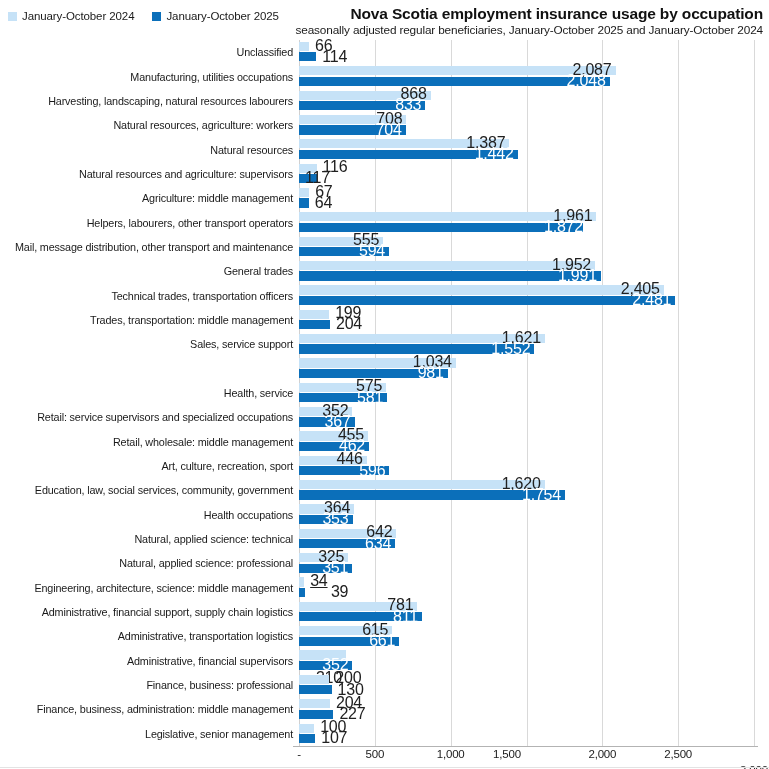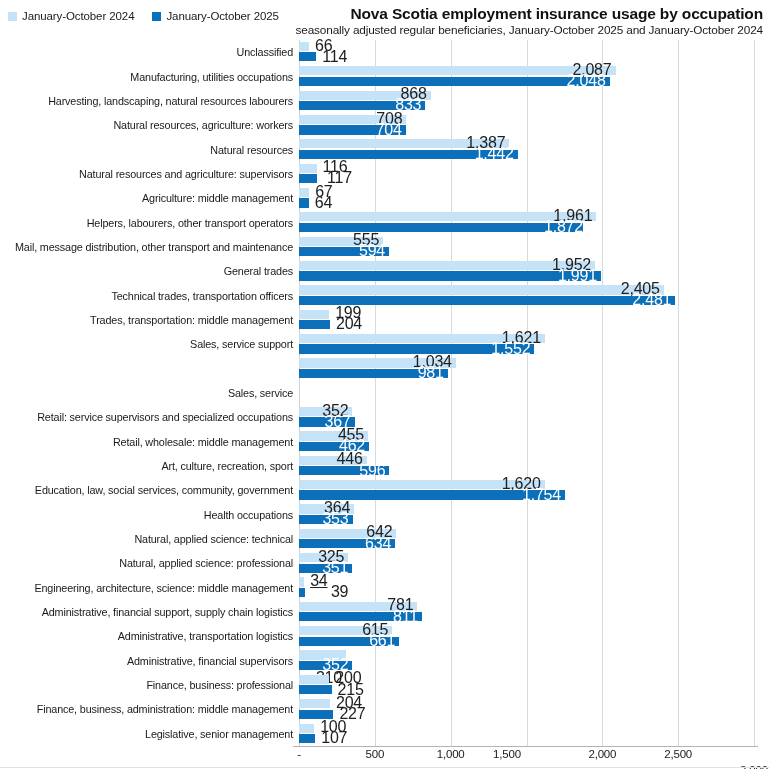--- a/index.html
+++ b/index.html
@@ -238,21 +238,21 @@
             <div class="bar y2025" style="width: 218.703px; background: rgb(11, 111, 186);"></div>
             <div class="bar-value v2025 inside" style="left: 214.703px; transform: translateX(-100%);">1,442</div>
           </div>
         </div>
         <div class="row">
           <div class="cat-label">Natural resources and agriculture: supervisors</div>
           <div class="bars">
             <div class="bar y2024" style="width: 17.5933px; background: rgb(198, 226, 247);"></div>
             <div class="bar-value v2024" style="left: 23.5933px;">116</div>
             <div class="bar y2025" style="width: 17.745px; background: rgb(11, 111, 186);"></div>
-            <div class="bar-value v2025" style="left: 28px;">117</div>
+            <div class="bar-value v2025" style="left: 6px;">117</div>
           </div>
         </div>
         <div class="row">
           <div class="cat-label">Agriculture: middle management</div>
           <div class="bars">
             <div class="bar y2024" style="width: 10.1617px; background: rgb(198, 226, 247);"></div>
             <div class="bar-value v2024" style="left: 16.1617px;">67</div>
             <div class="bar y2025" style="width: 9.70667px; background: rgb(11, 111, 186);"></div>
             <div class="bar-value v2025" style="left: 15.7067px;">64</div>
           </div>
@@ -313,21 +313,27 @@
         </div>
         <div class="row">
           <div class="bars">
             <div class="bar y2024" style="width: 156.823px; background: rgb(198, 226, 247);"></div>
             <div class="bar-value v2024" style="left: 152.823px; transform: translateX(-100%);">1,034</div>
             <div class="bar y2025" style="width: 148.785px; background: rgb(11, 111, 186);"></div>
             <div class="bar-value v2025 inside" style="left: 144.785px; transform: translateX(-100%);">981</div>
           </div>
         </div>
         <div class="row">
-          <div class="cat-label">Sales, service</div>
+          <div class="cat-label">Health, service</div>
+          <div class="bars">
+            <div class="bar y2024" style="width: 87.2083px; background: rgb(198, 226, 247);"></div>
+            <div class="bar-value v2024" style="left: 83.2083px; transform: translateX(-100%);">575</div>
+            <div class="bar y2025" style="width: 88.1183px; background: rgb(11, 111, 186);"></div>
+            <div class="bar-value v2025 inside" style="left: 84.1183px; transform: translateX(-100%);">581</div>
+          </div>
         </div>
         <div class="row">
           <div class="cat-label">Retail: service supervisors and specialized occupations</div>
           <div class="bars">
             <div class="bar y2024" style="width: 53.3867px; background: rgb(198, 226, 247);"></div>
             <div class="bar-value v2024" style="left: 49.3867px; transform: translateX(-100%);">352</div>
             <div class="bar y2025" style="width: 55.6617px; background: rgb(11, 111, 186);"></div>
             <div class="bar-value v2025 inside" style="left: 51.6617px; transform: translateX(-100%);">367</div>
           </div>
         </div>
@@ -420,21 +426,21 @@
             <div class="bar y2025" style="width: 53.3867px; background: rgb(11, 111, 186);"></div>
             <div class="bar-value v2025 inside" style="left: 49.3867px; transform: translateX(-100%);">352</div>
           </div>
         </div>
         <div class="row">
           <div class="cat-label">Finance, business: professional</div>
           <div class="bars">
             <div class="bar y2024" style="width: 30.3333px; background: rgb(198, 226, 247);"></div>
             <div class="bar-value v2024" style="left: 36.3333px;">200</div>
             <div class="bar y2025" style="width: 32.6083px; background: rgb(11, 111, 186);"></div>
-            <div class="bar-value v2025" style="left: 38.6083px;">215</div>
+            <div class="bar-value v2025" style="left: 38.6083px;">130</div>
           </div>
         </div>
         <div class="row">
           <div class="cat-label">Finance, business, administration: middle management</div>
           <div class="bars">
             <div class="bar y2024" style="width: 30.94px; background: rgb(198, 226, 247);"></div>
             <div class="bar-value v2024" style="left: 36.94px;">204</div>
             <div class="bar y2025" style="width: 34.4283px; background: rgb(11, 111, 186);"></div>
             <div class="bar-value v2025" style="left: 40.4283px;">227</div>
           </div>

